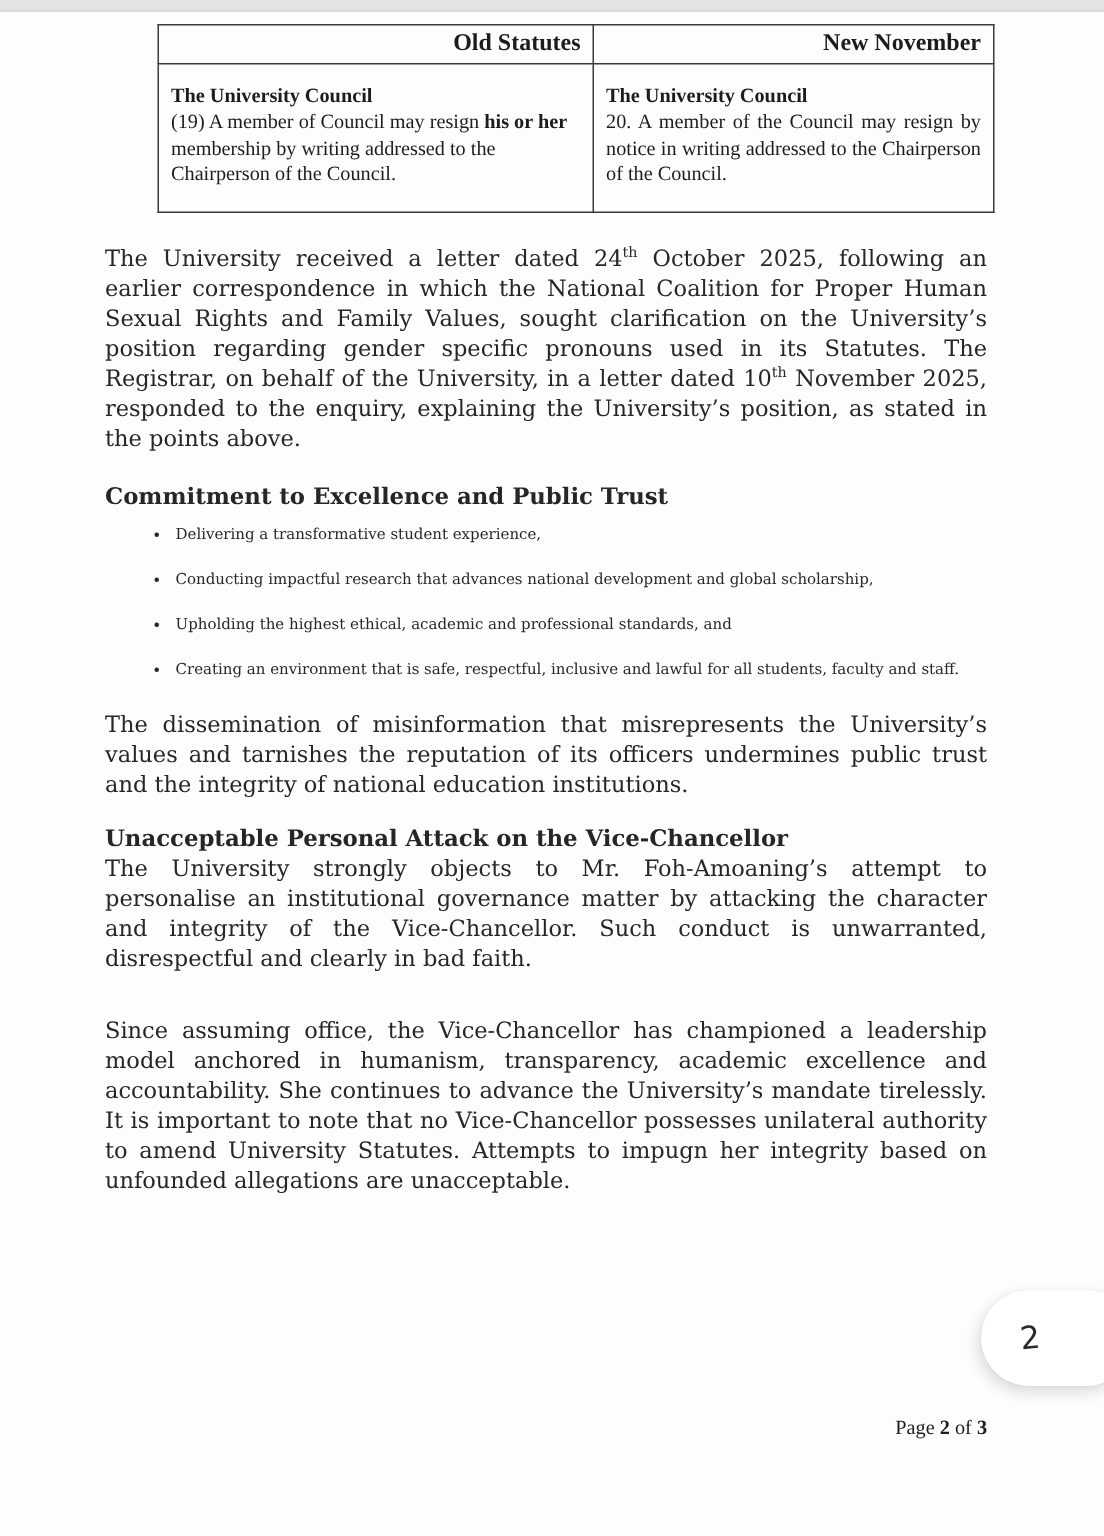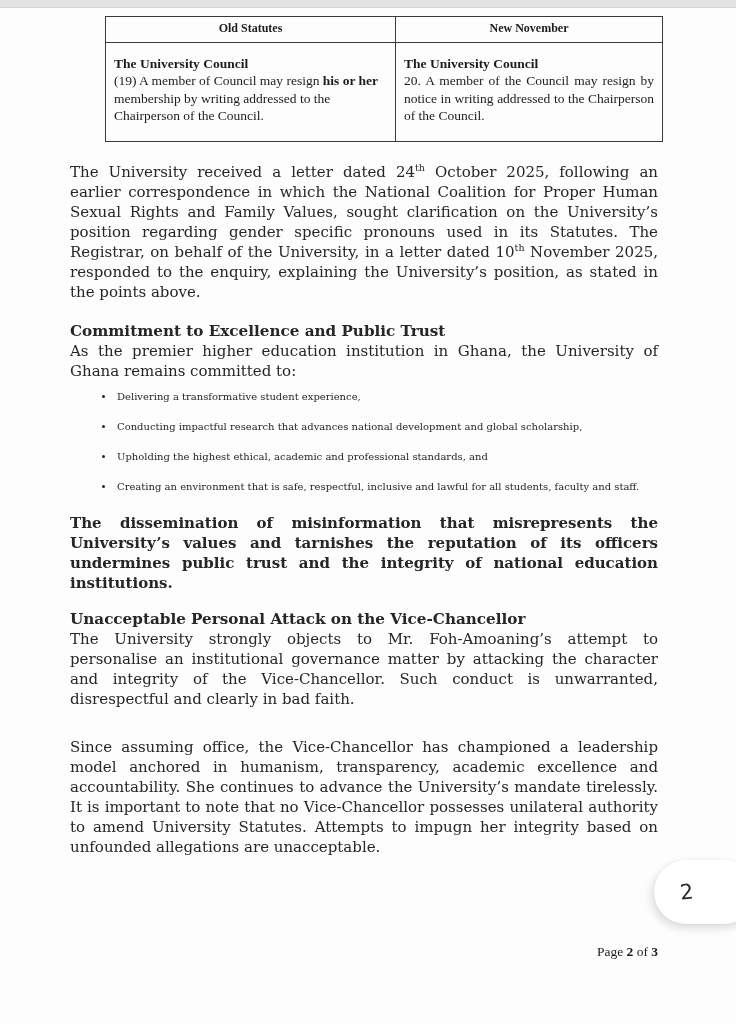--- a/index.html
+++ b/index.html
@@ -22,21 +22,21 @@
   table.doc-table {
     margin:16px 0 0 35px; width:558px;
     border-collapse:collapse; table-layout:fixed;
     font-family:"Liberation Serif", serif; font-size:13.5px; line-height:17.5px;
     color:#1c1c1c;
   }
   table.doc-table th, table.doc-table td {
     border:1.6px solid #3a3a3a; vertical-align:top;
   }
   table.doc-table th {
-    text-align:center; font-size:12px; padding:3px 8px 4px;
+    text-align:right; font-size:16px; padding:3px 8px 4px;
   }
   table.doc-table td { padding:12px 8px 16px; }
   td.cell-justify { text-align:justify; }
   .cell-title { font-weight:bold; }
 
   .para {
     font-size:15px; line-height:20px; text-align:justify;
     margin:20px 0 0;
   }
   .para sup { font-size:9.5px; line-height:0; vertical-align:super; }
@@ -100,30 +100,29 @@
           <span class="cell-title">The University Council</span><br>
           <span>20. A member of the Council may resign by notice in writing addressed to the Chairperson of the Council.</span>
         </td>
       </tr>
     </tbody>
       </table>
 
     <p class="para"><span>The University received a letter dated 24</span><sup>th</sup><span> October 2025, following an earlier correspondence in which the National Coalition for Proper Human Sexual Rights and Family Values, sought clarification on the University’s position regarding gender specific pronouns used in its Statutes. The Registrar, on behalf of the University, in a letter dated 10</span><sup>th</sup><span> November 2025, responded to the enquiry, explaining the University’s position, as stated in the points above.</span></p>
 
     <h3 class="sec-heading">Commitment to Excellence and Public Trust</h3>
-    <p class="para sec-intro">As the premier higher education institution in Ghana, the University of Ghana remains committed to:</p>
 
     <ul class="commit-list">
       <li>Delivering a transformative student experience,</li>
       <li>Conducting impactful research that advances national development and global scholarship,</li>
       <li>Upholding the highest ethical, academic and professional standards, and</li>
       <li>Creating an environment that is safe, respectful, inclusive and lawful for all students, faculty and staff.</li>
     </ul>
 
-    <p class="para" style="margin-top:16px;font-weight:bold;">The dissemination of misinformation that misrepresents the University’s values and tarnishes the reputation of its officers undermines public trust and the integrity of national education institutions.</p>
+    <p class="para" style="margin-top:16px;">The dissemination of misinformation that misrepresents the University’s values and tarnishes the reputation of its officers undermines public trust and the integrity of national education institutions.</p>
 
     <h3 class="sec-heading" style="margin-top:16px;">Unacceptable Personal Attack on the Vice-Chancellor</h3>
     <p class="para sec-intro">The University strongly objects to Mr. Foh-Amoaning’s attempt to personalise an institutional governance matter by attacking the character and integrity of the Vice-Chancellor. Such conduct is unwarranted, disrespectful and clearly in bad faith.</p>
 
     <p class="para gap-before">Since assuming office, the Vice-Chancellor has championed a leadership model anchored in humanism, transparency, academic excellence and accountability. She continues to advance the University’s mandate tirelessly. It is important to note that no Vice-Chancellor possesses unilateral authority to amend University Statutes. Attempts to impugn her integrity based on unfounded allegations are unacceptable.</p>
 
   </div>
 
   <div class="scroll-bubble">
     <span class="bubble-num">2</span>

